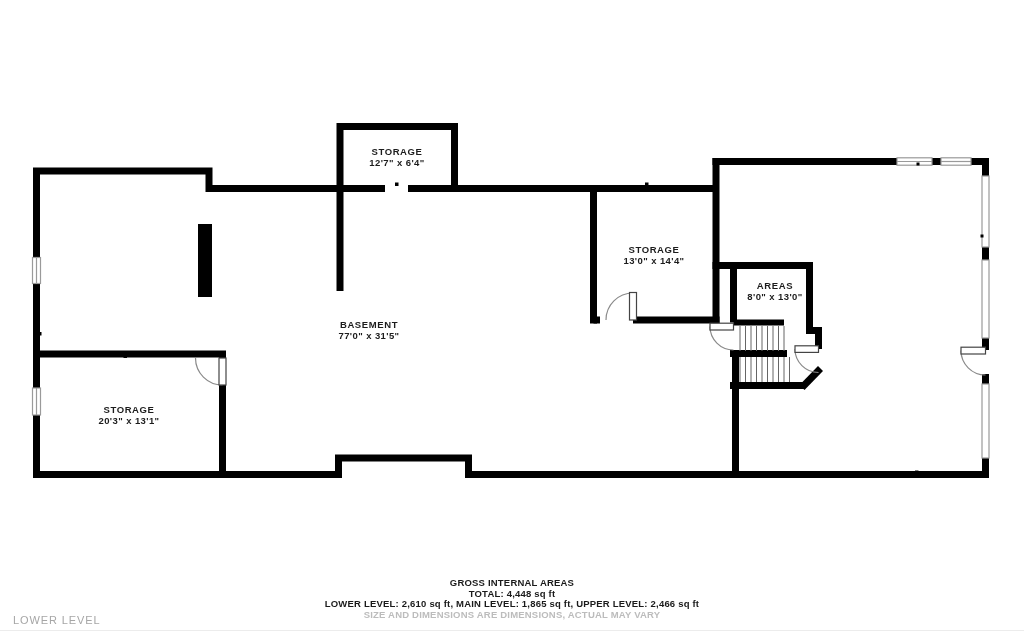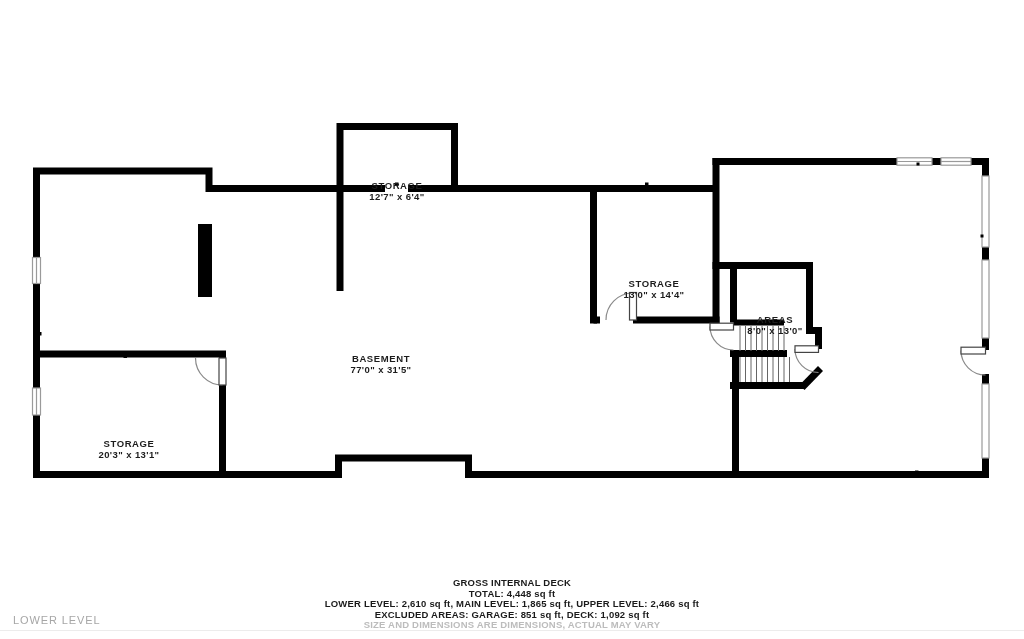--- a/index.html
+++ b/index.html
@@ -3,21 +3,21 @@
 <meta charset="utf-8">
 <style>
   html,body{margin:0;padding:0;background:#ffffff;}
   .stage{
     position:relative;width:1024px;height:639px;background:#ffffff;overflow:hidden;
     font-family:"Liberation Sans", sans-serif;
   }
   .plan-svg{position:absolute;left:0;top:0;}
   .room-label{
     position:absolute;width:140px;text-align:center;
-    color:#1c1c1c;font-size:9.5px;font-weight:700;letter-spacing:.6px;line-height:11px;margin-top:34px;
+    color:#1c1c1c;font-size:9.5px;font-weight:700;letter-spacing:.6px;line-height:11px;
   }
   .room-label .dims{font-weight:700;letter-spacing:.4px;}
   .footer{
     position:absolute;left:0;right:0;top:578px;text-align:center;
     color:#1a1a1a;font-size:9.5px;font-weight:700;letter-spacing:.2px;line-height:10px;
   }
   .footer div{margin:0 0 .5px 0;}
   .footer .disclaimer{color:#bcbcbc;}
   .floor-label{
     position:absolute;left:13px;top:614px;color:#a6a6a6;
@@ -142,33 +142,32 @@
     <div>STORAGE</div>
     <div class="dims">13'0" x 14'4"</div>
   </div>
 
   <div class="room-label" style="left:705px;top:280px">
     <div>AREAS</div>
     <div class="dims">8'0" x 13'0"</div>
   </div>
 
 
-  <div class="room-label" style="left:311px;top:319px">
+  <div class="room-label" style="left:299px;top:319px">
     <div>BASEMENT</div>
     <div class="dims">77'0" x 31'5"</div>
   </div>
 
   <div class="room-label" style="left:59px;top:404px">
     <div>STORAGE</div>
     <div class="dims">20'3" x 13'1"</div>
   </div>
 
   <div class="footer">
-    <div>GROSS INTERNAL DECK</div>
+    <div>GROSS INTERNAL AREAS</div>
     <div>TOTAL: 4,448 sq ft</div>
     <div>LOWER LEVEL: 2,610 sq ft, MAIN LEVEL: 1,865 sq ft, UPPER LEVEL: 2,466 sq ft</div>
-    <div>EXCLUDED AREAS: GARAGE: 851 sq ft, DECK: 1,092 sq ft</div>
     <div class="disclaimer">SIZE AND DIMENSIONS ARE DIMENSIONS, ACTUAL MAY VARY</div>
   </div>
 
   <div class="floor-label">LOWER LEVEL</div>
   <div class="bottom-line"></div>
 </div>
 
 </body></html>

